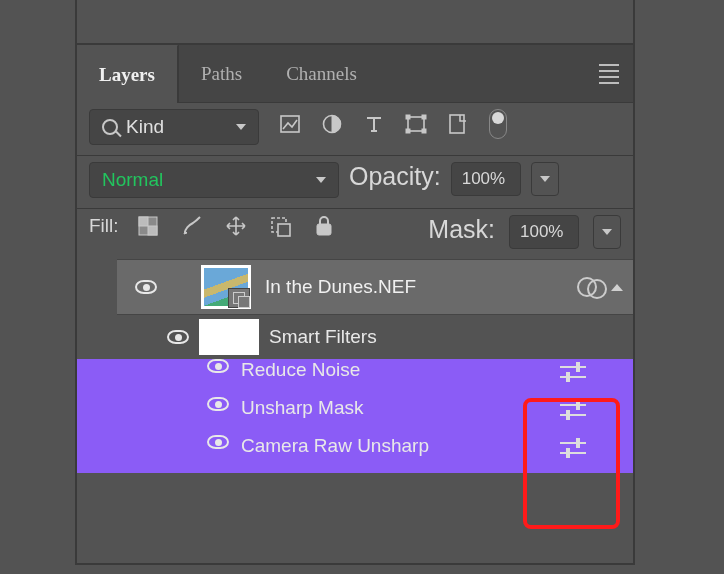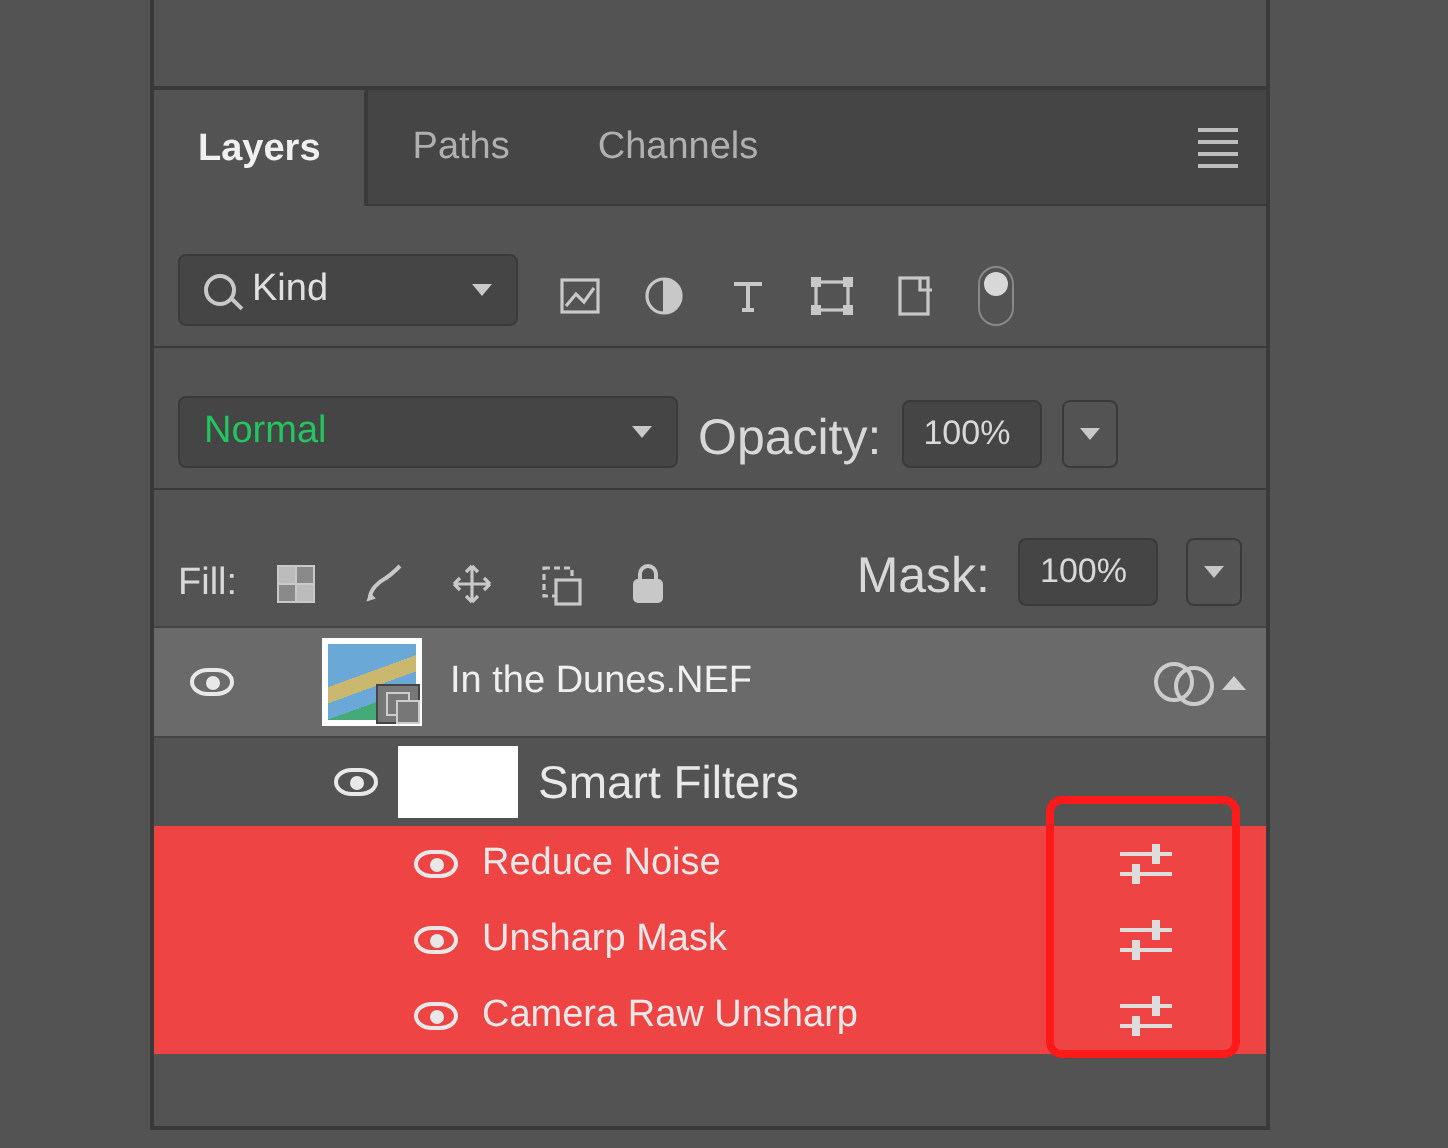--- a/index.html
+++ b/index.html
@@ -31,40 +31,41 @@
     position: relative;
   }
   .tab {
     padding: 0 22px;
     display: flex;
     align-items: center;
     color: #b0b0b0;
     font-size: 19px;
     border-top: 1px solid transparent;
     cursor: pointer;
+    font-family: Liberation Serif, serif;
   }
   .tab.active {
     background: #535353;
     color: #f0f0f0;
     font-weight: 600;
     border-right: 1px solid #3a3a3a;
   }
   .tab-rest { flex:1; background:#454545; border-bottom:1px solid #3a3a3a; border-left:1px solid #3a3a3a; display:flex;}
   .menu-btn {
     margin-left: auto;
     width: 48px;
     display:flex; align-items:center; justify-content:center;
   }
   .hamburger {
     display:flex; flex-direction:column; gap:4px;
   }
   .hamburger span { width:20px; height:2px; background:#bdbdbd; display:block;}
   .toolbar1, .toolbar2, .toolbar3 {
-    display:flex; align-items:flex-end;
-    padding: 24px 12px 10px 12px;
+    display:flex; align-items:flex-start;
+    padding: 6px 12px 10px 12px;
     gap: 20px;
     color:#d8d8d8;
   }
   .kind-dd {
     display:flex; align-items:center; gap:8px;
     background:#454545;
     border:1px solid #3a3a3a;
     border-radius:4px;
     padding: 6px 12px;
     width: 170px;
@@ -109,42 +110,43 @@
   .layer-row {
     display:flex;align-items:center;
     height:56px;
     background:#6a6a6a;
     border-top:1px solid #454545;
     border-bottom:1px solid #454545;
     padding-left:18px;
     color:#f0f0f0;
     font-size:19px;
     gap:14px;
+    margin-left:40px;
   }
   .eye { width:22px;height:14px;border:2px solid #e8e8e8;border-radius:80% 80% 80% 80% / 100% 100% 100% 100%;position:relative; cursor:pointer;}
   .eye::after{content:"";position:absolute;width:7px;height:7px;border-radius:50%;background:#e8e8e8;left:6px;top:2px;}
   .thumb {
     width:50px;height:44px;border:3px solid #fff;position:relative;background:linear-gradient(160deg,#6aa8d8 0 40%,#c9b86d 40% 55%,#6aa8d8 55% 70%,#4a7 70%);
   }
   .thumb .smart { position:absolute;right:-2px;bottom:-2px;width:22px;height:20px;background:#777;border:1px solid #444;display:flex;align-items:center;justify-content:center;}
   .thumb .smart::before{content:"";width:10px;height:10px;border:1px solid #ccc;}
   .thumb .smart::after{content:"";position:absolute;width:10px;height:10px;border:1px solid #ccc;left:9px;top:7px;background:#777;}
   .layer-row .right-icons{margin-left:auto;display:flex;align-items:center;gap:14px;padding-right:10px;}
   .ring{width:20px;height:20px;border:2px solid #ccc;border-radius:50%;position:relative;}
   .ring div{width:20px;height:20px;border:2px solid #ccc;border-radius:50%;position:absolute;left:8px;top:0;}
   .caret-up{width:0;height:0;border-left:6px solid transparent;border-right:6px solid transparent;border-bottom:7px solid #d0d0d0;}
   .sub-row {
-    display:flex;align-items:center;height:44px;background:#535353;color:#e8e8e8;font-size:23px;padding-left:90px;gap:10px;
+    display:flex;align-items:center;height:44px;background:#535353;color:#e8e8e8;font-size:19px;padding-left:90px;gap:10px;
   }
   .sub-row.sf { padding-left:90px; }
   .sub-row .sf-thumb {
     width:60px;height:36px;background:#fff;
   }
   .effects-row {
-    display:flex;align-items:center;height:38px;background:#ef4444;color:#e8e8e8;font-size:19px;padding-left:130px;gap:12px;position:relative;
+    display:flex;align-items:flex-start;height:38px;background:#8b5cf6;color:#e8e8e8;font-size:19px;padding-left:130px;gap:12px;position:relative;
   }
   .slider-btn {
     position:absolute; width:32px;height:26px;display:flex;align-items:center;justify-content:center;
     cursor:pointer;
   }
   .slider-icon{position:relative;width:26px;height:18px;}
   .slider-icon::before{content:"";position:absolute;width:26px;height:2px;background:#ddd;top:3px;}
   .slider-icon::after{content:"";position:absolute;width:26px;height:2px;background:#ddd;top:13px;}
   .slider-icon .k1{position:absolute;width:4px;height:10px;background:#ddd;top:-1px;left:16px;}
   .slider-icon .k2{position:absolute;width:4px;height:10px;background:#ddd;top:9px;left:6px;}

